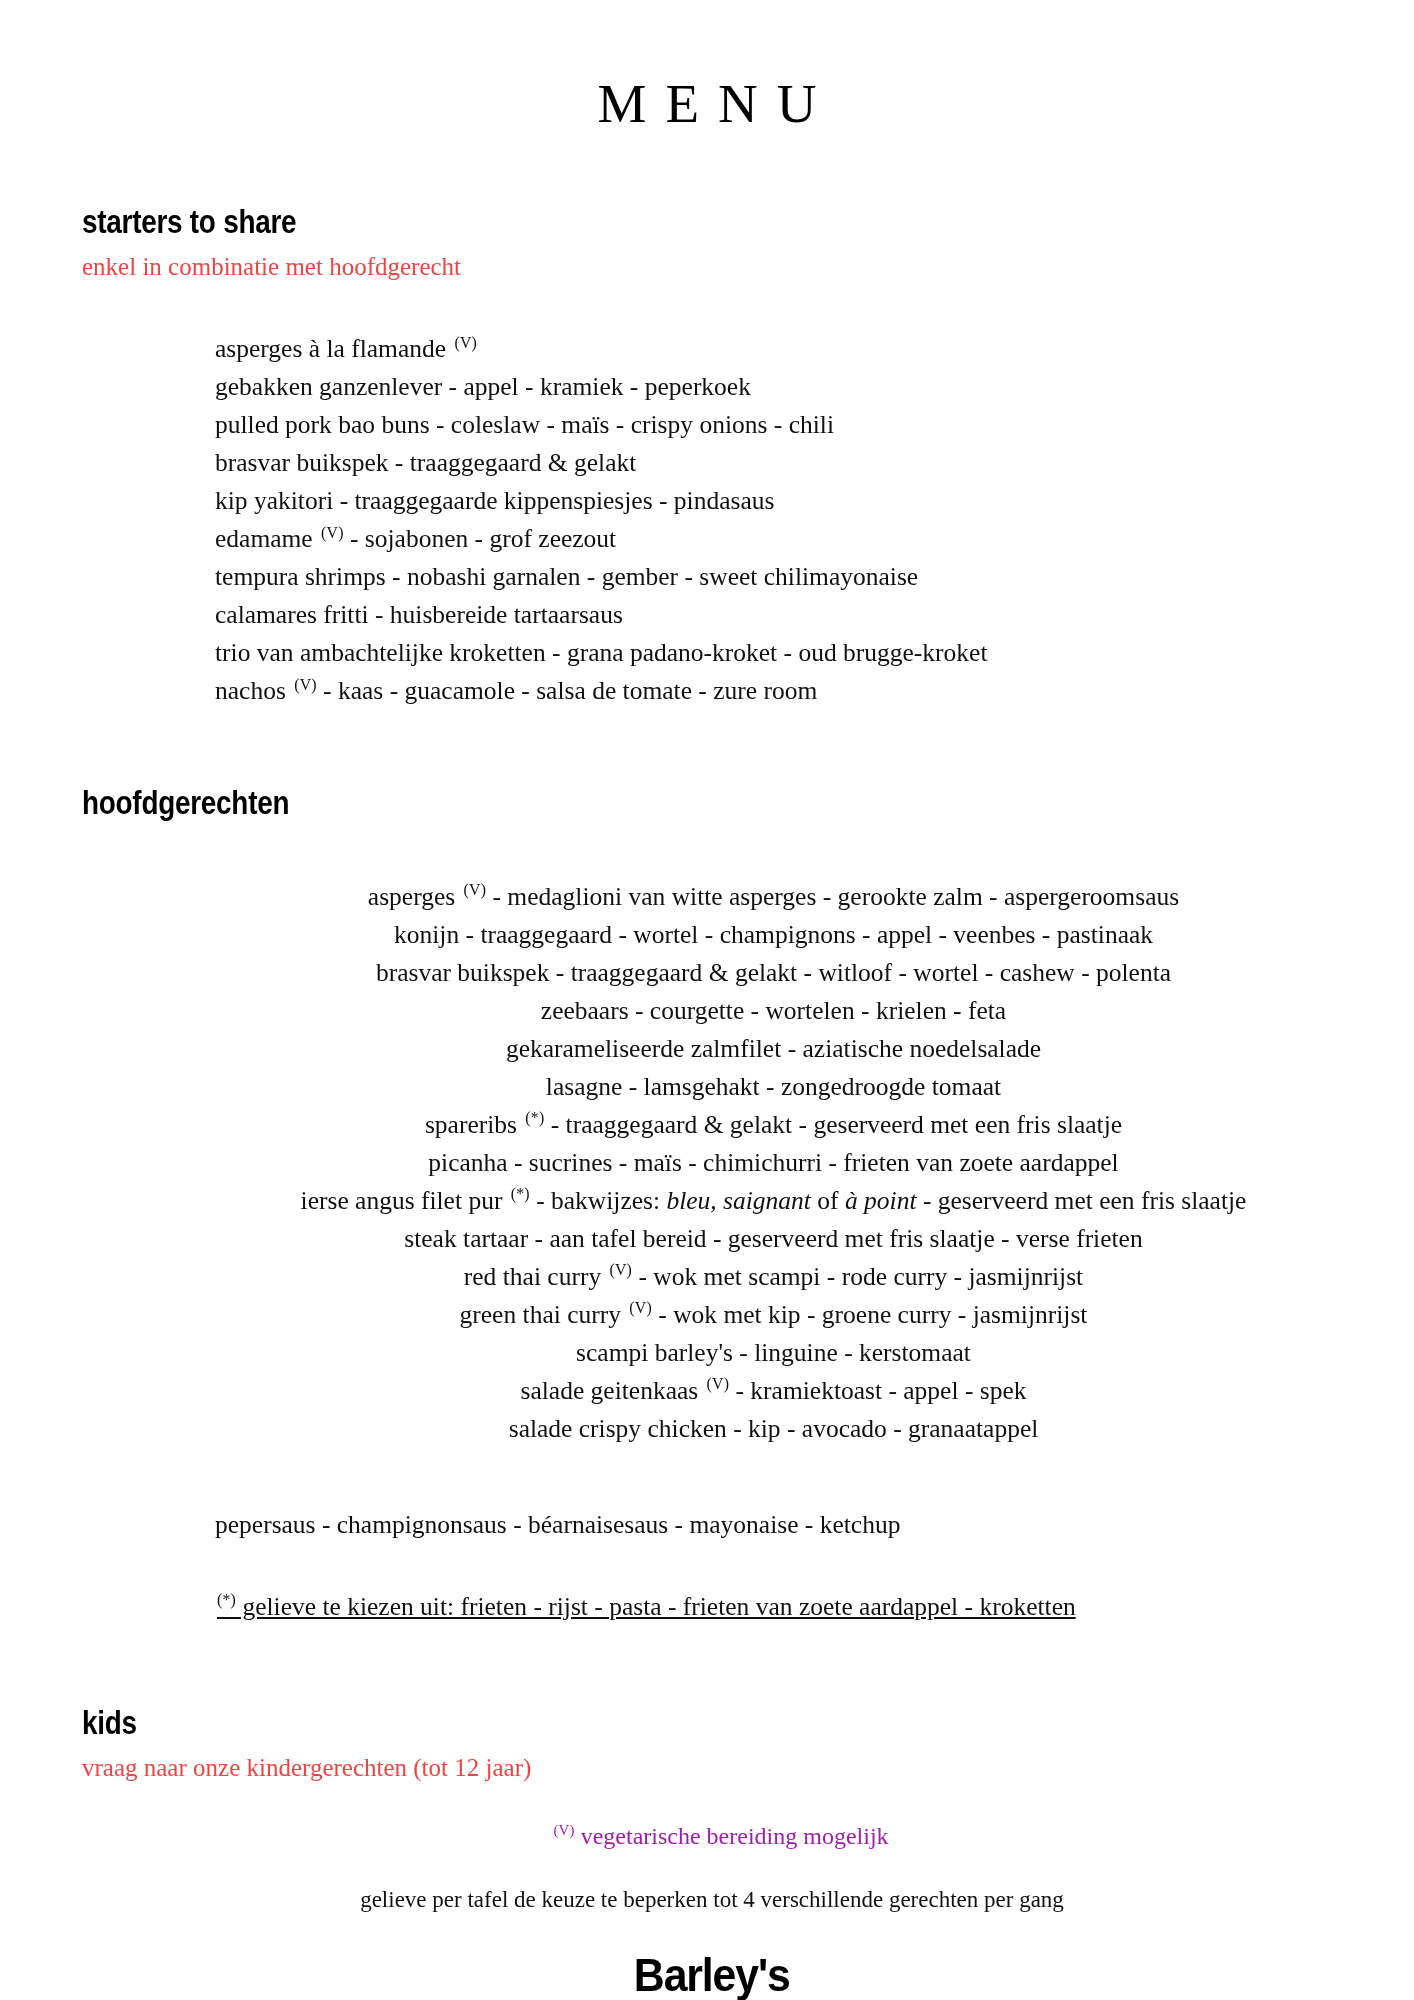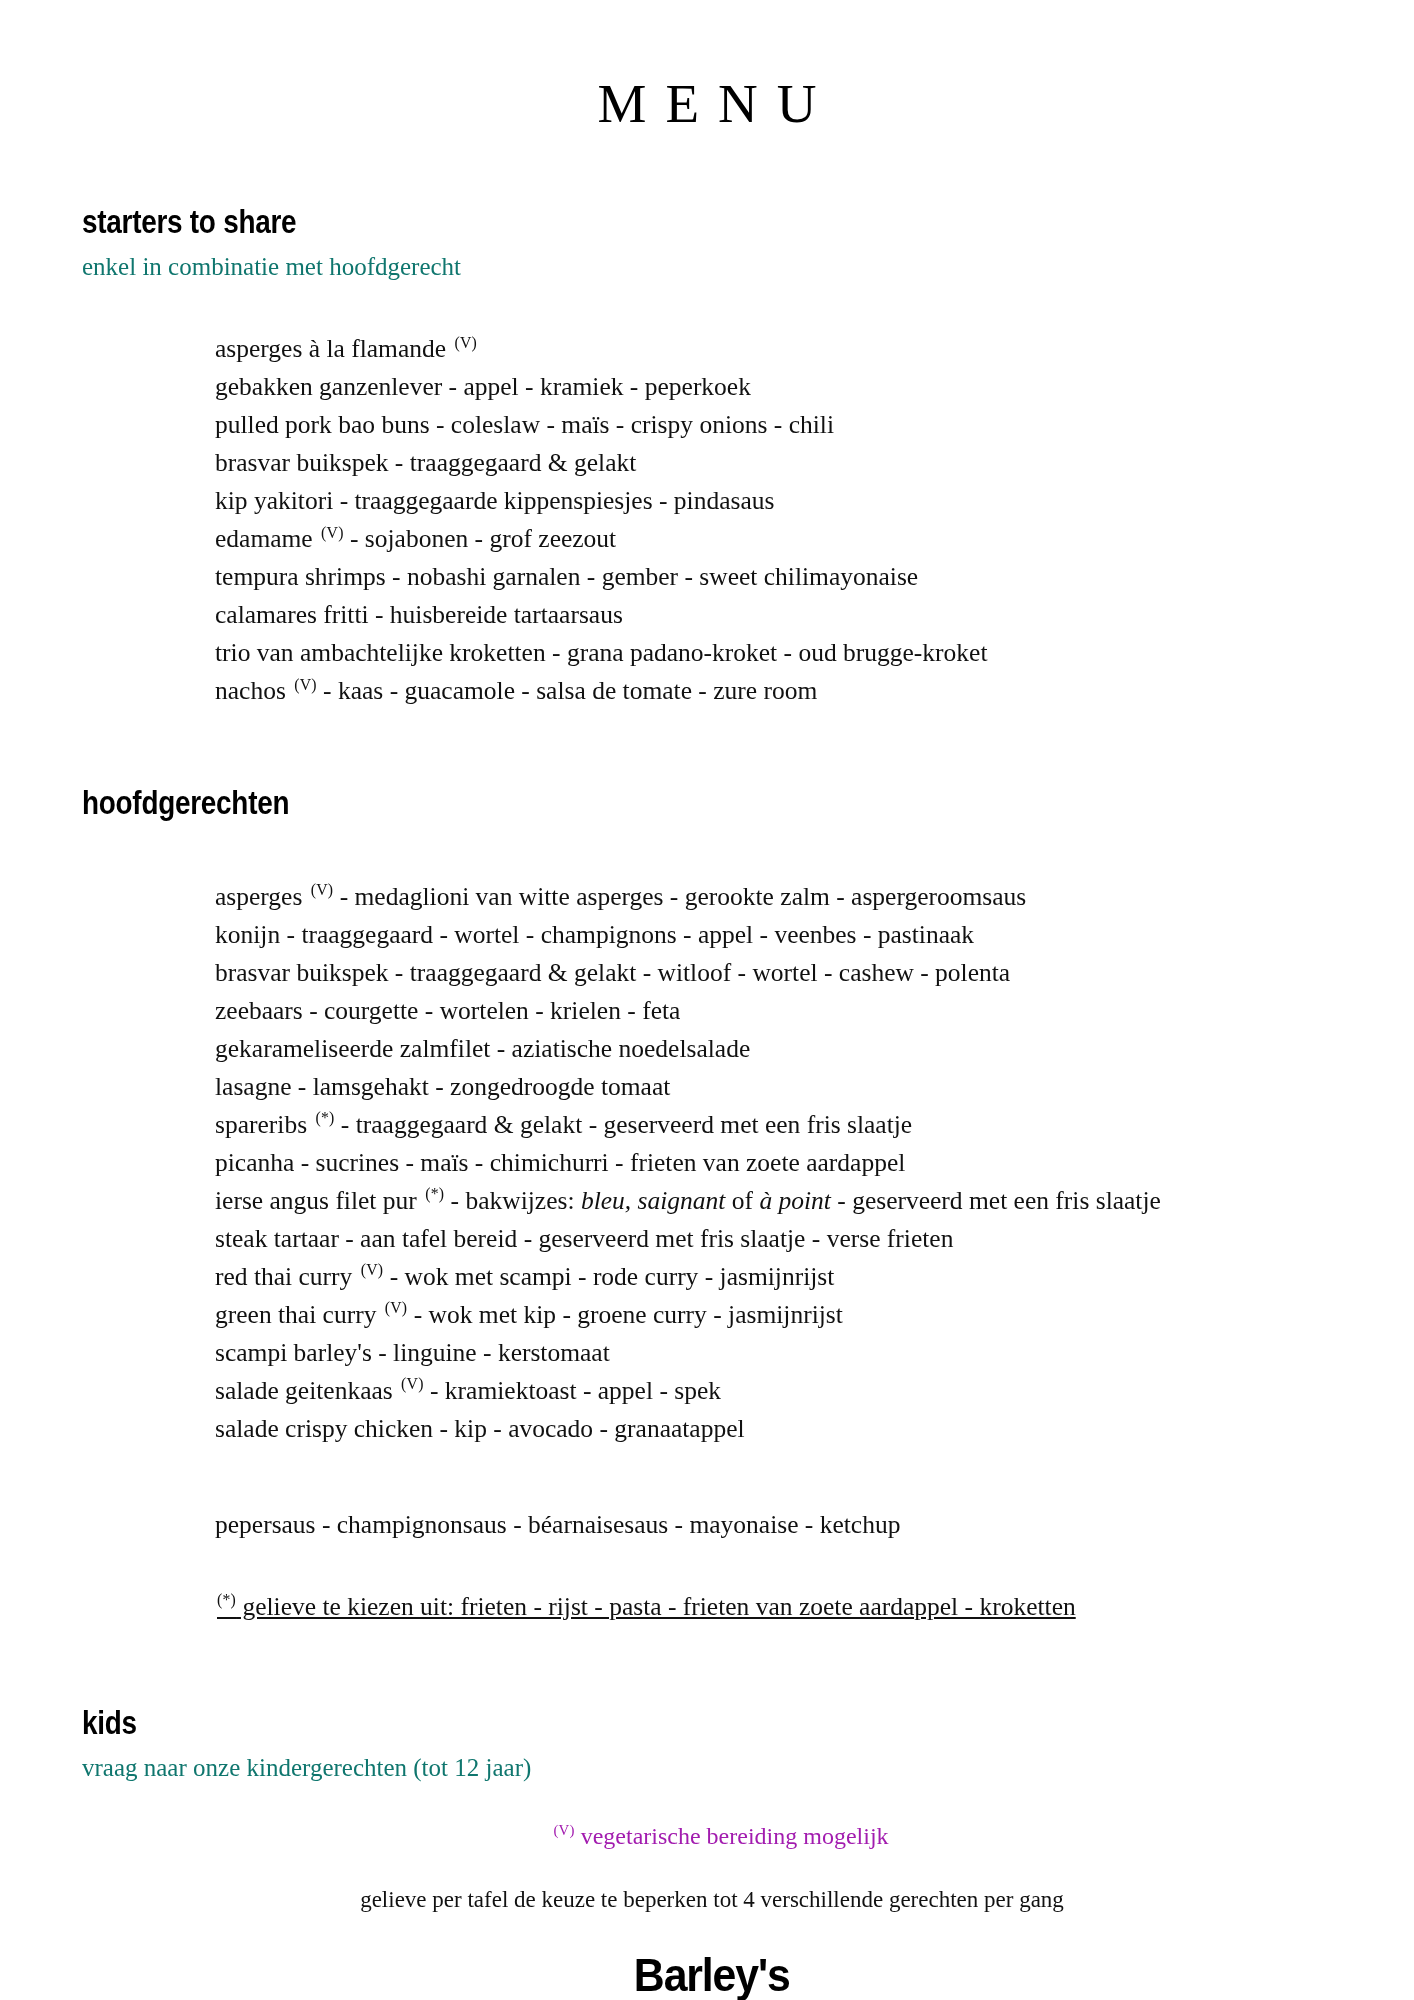--- a/index.html
+++ b/index.html
@@ -46,35 +46,35 @@
     line-height: 1.1;
     color: #000;
     transform: scaleX(0.82);
     transform-origin: left center;
   }
 
   .section-subtitle {
     font-size: 25px;
     line-height: 1.35;
     margin-top: 10px;
-    color: #0f766e;
+    color: #ef4444;
   }
 
   
   #starters-section { margin-top: 72px; }
   #mains-section { margin-top: 74px; }
   #kids-section { margin-top: 78px; }
 
   .item-list {
     margin-left: 133px;
     list-style: none;
   }
 
   #starters-list { margin-top: 46px; }
-  #mains-list { margin-top: 56px; }
+  #mains-list { margin-top: 56px; text-align: center; }
 
   .menu-item {
     font-size: 25.5px;
     line-height: 38px;
     white-space: nowrap;
     color: #111;
   }
 
   sup.marker {
     font-size: 0.62em;

